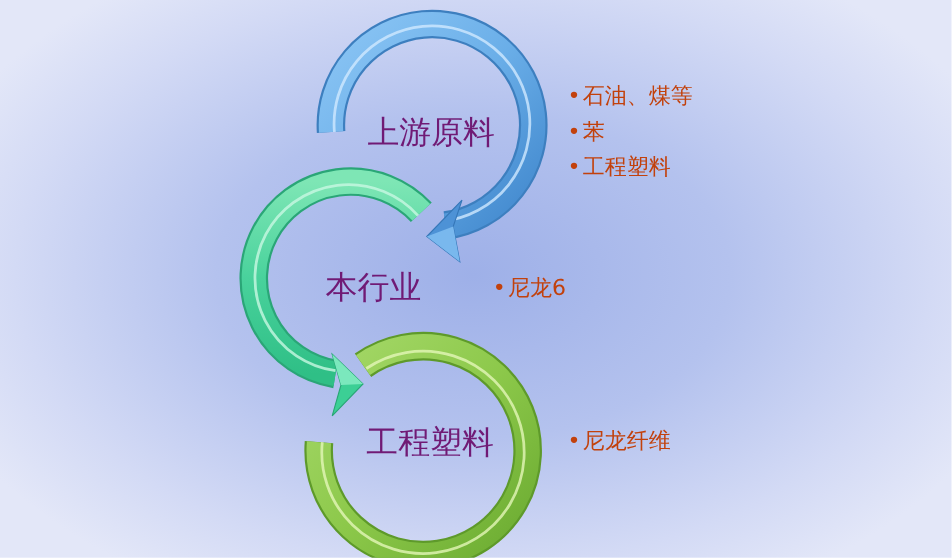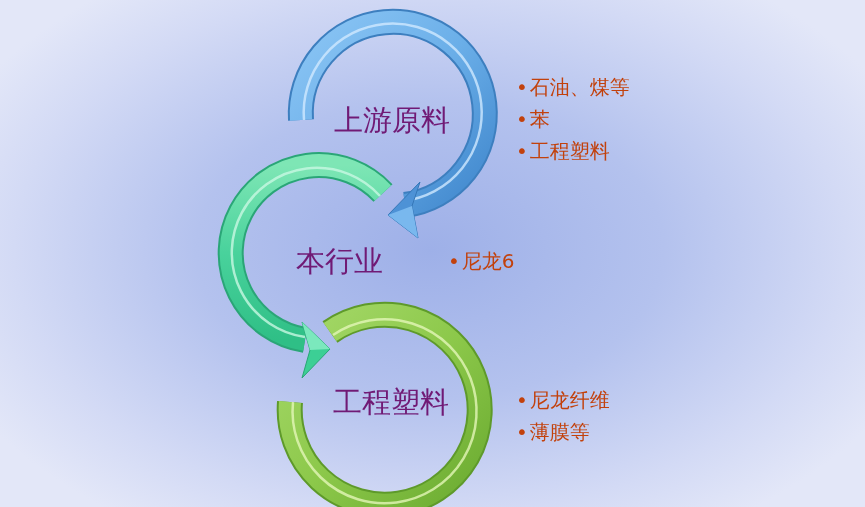--- a/index.html
+++ b/index.html
@@ -70,14 +70,13 @@
   <li>苯</li>
   <li>工程塑料</li>
 </ul>
 
 <ul class="bullets" style="left:448px; top:245px;text-align:right;">
   <li>尼龙6</li>
 </ul>
 
 <ul class="bullets" style="left:516px; top:352px;margin-top:32px;">
   <li>尼龙纤维</li>
-  <li>薄膜等</li>
 </ul>
 
 </body></html>

